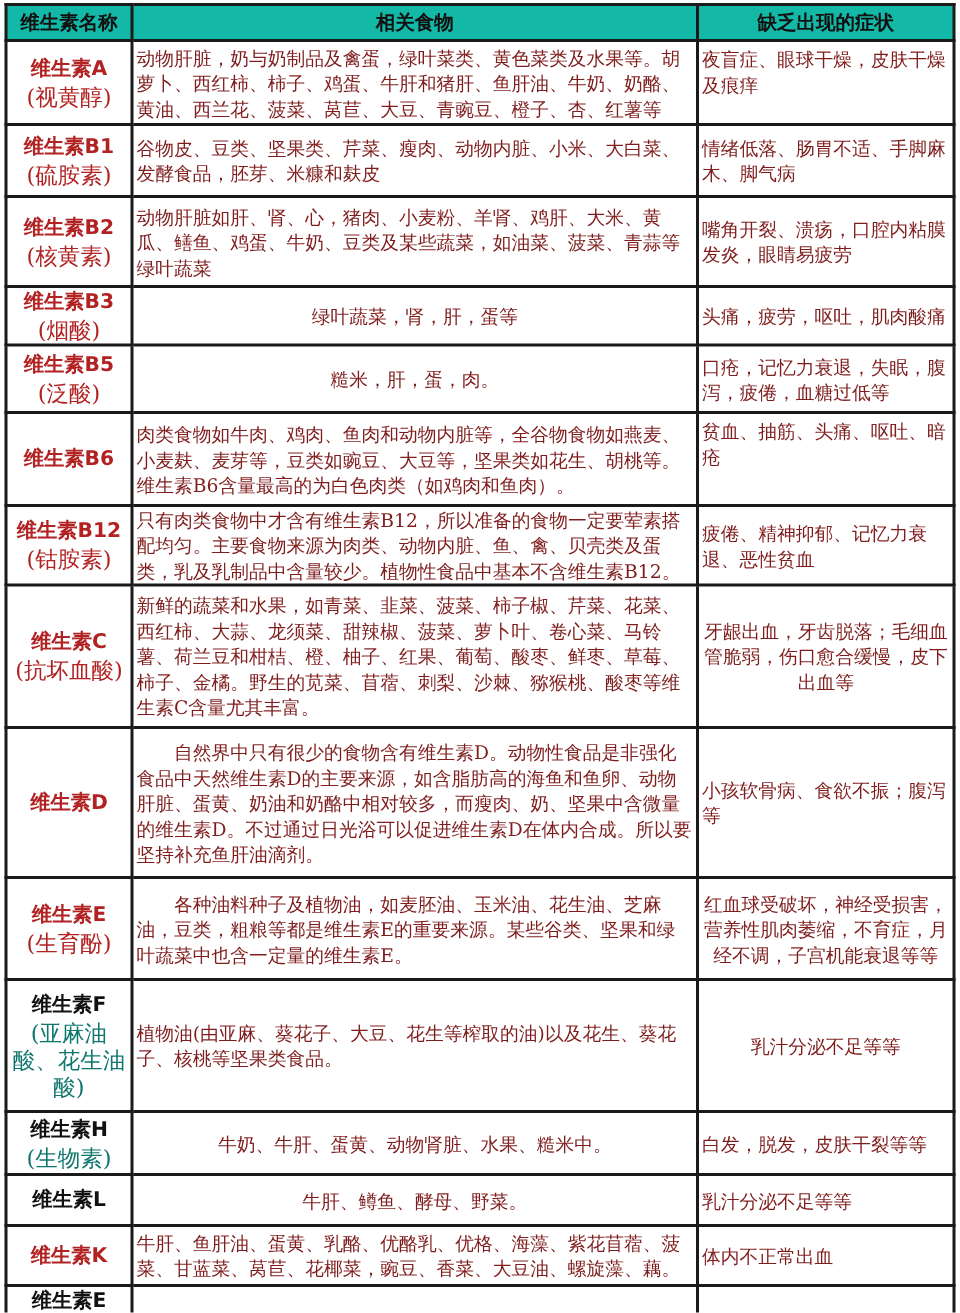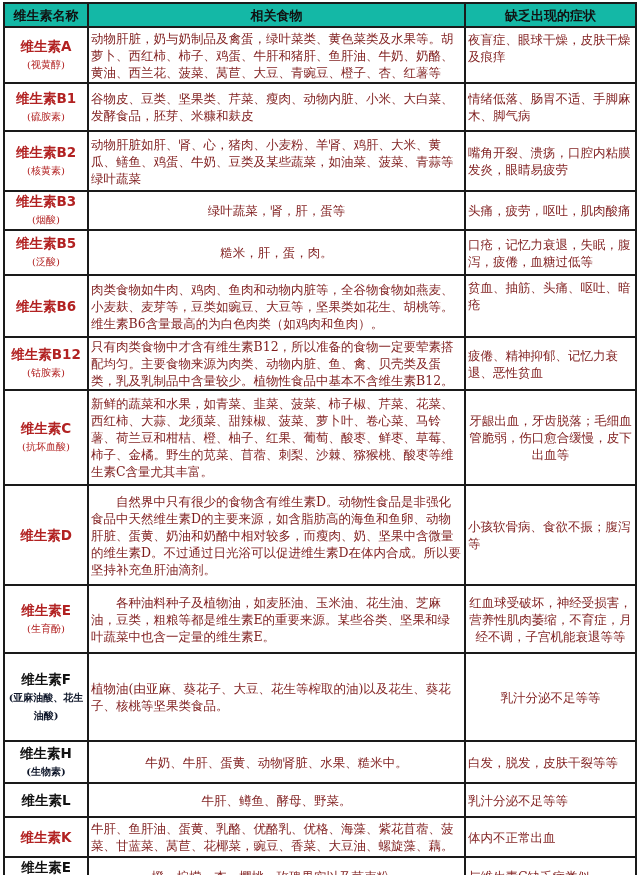--- a/index.html
+++ b/index.html
@@ -4,23 +4,23 @@
 <style>
   html, body { margin:0; padding:0; background:#ffffff; }
   body { width:640px; height:875px; overflow:hidden; font-family:"DejaVu Serif", serif; color:#333; }
   table.vt { border-collapse:collapse; width:632px; margin:2px 0 0 3px; table-layout:fixed; }
   table.vt td, table.vt th { border:2px solid #1a1a1a; padding:0 2px; vertical-align:middle; font-size:12.5px; line-height:17px; }
   table.vt th { font-family:"DejaVu Sans", sans-serif; font-weight:bold; font-size:13px; color:#111; height:22px; text-align:center; background:#14b8a6; }
   td.name { text-align:center; }
   .vname { display:block; font-family:"DejaVu Sans", sans-serif; font-weight:bold; font-size:13.5px; line-height:19px; }
   .vname.red { color:#b22222; }
   .vname.black { color:#111; }
-  .valias { display:block; font-size:10px; line-height:18px; }
+  .valias { display:block; font-size:15px; line-height:18px; }
   .valias.red { color:#b22222; }
-  .valias.black { color:#0f172a;font-weight:bold; }
+  .valias.black { color:#0f766e; }
   td.food, td.sym { color:#7f1d1d; }
   td.center { text-align:center; }
   td.indent { text-indent:2em; }
 </style>
 </head>
 <body>
 
 <table class="vt">
   <colgroup>
     <col style="width:84px">

